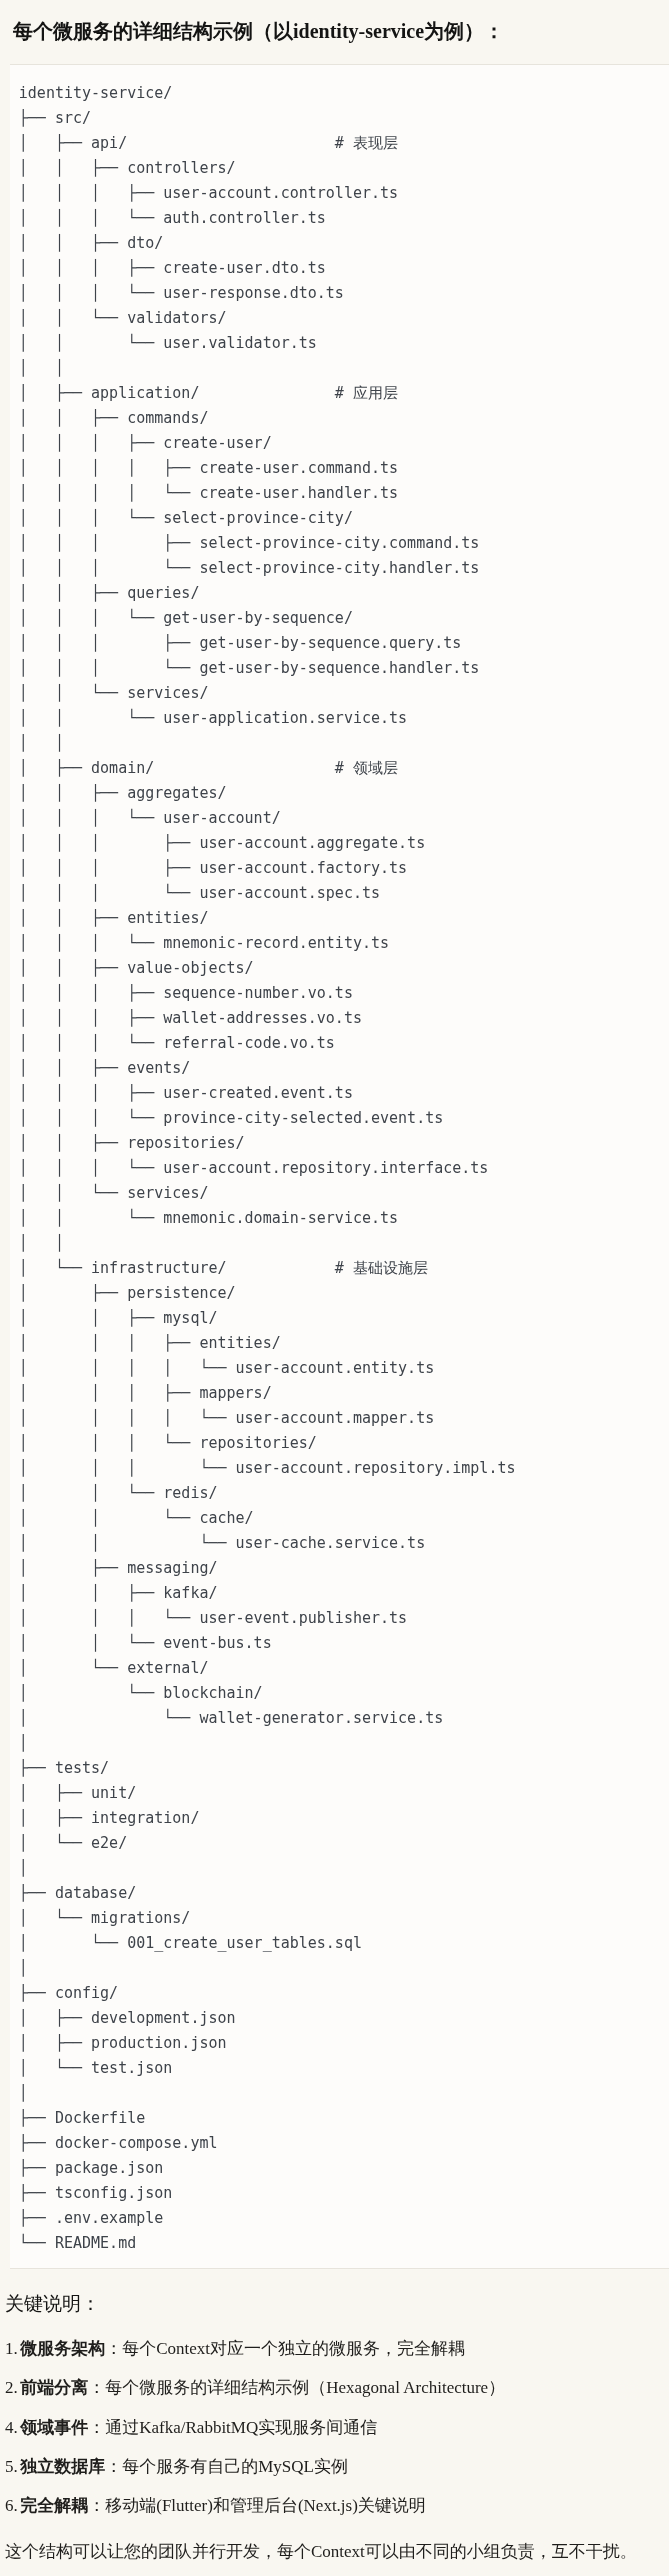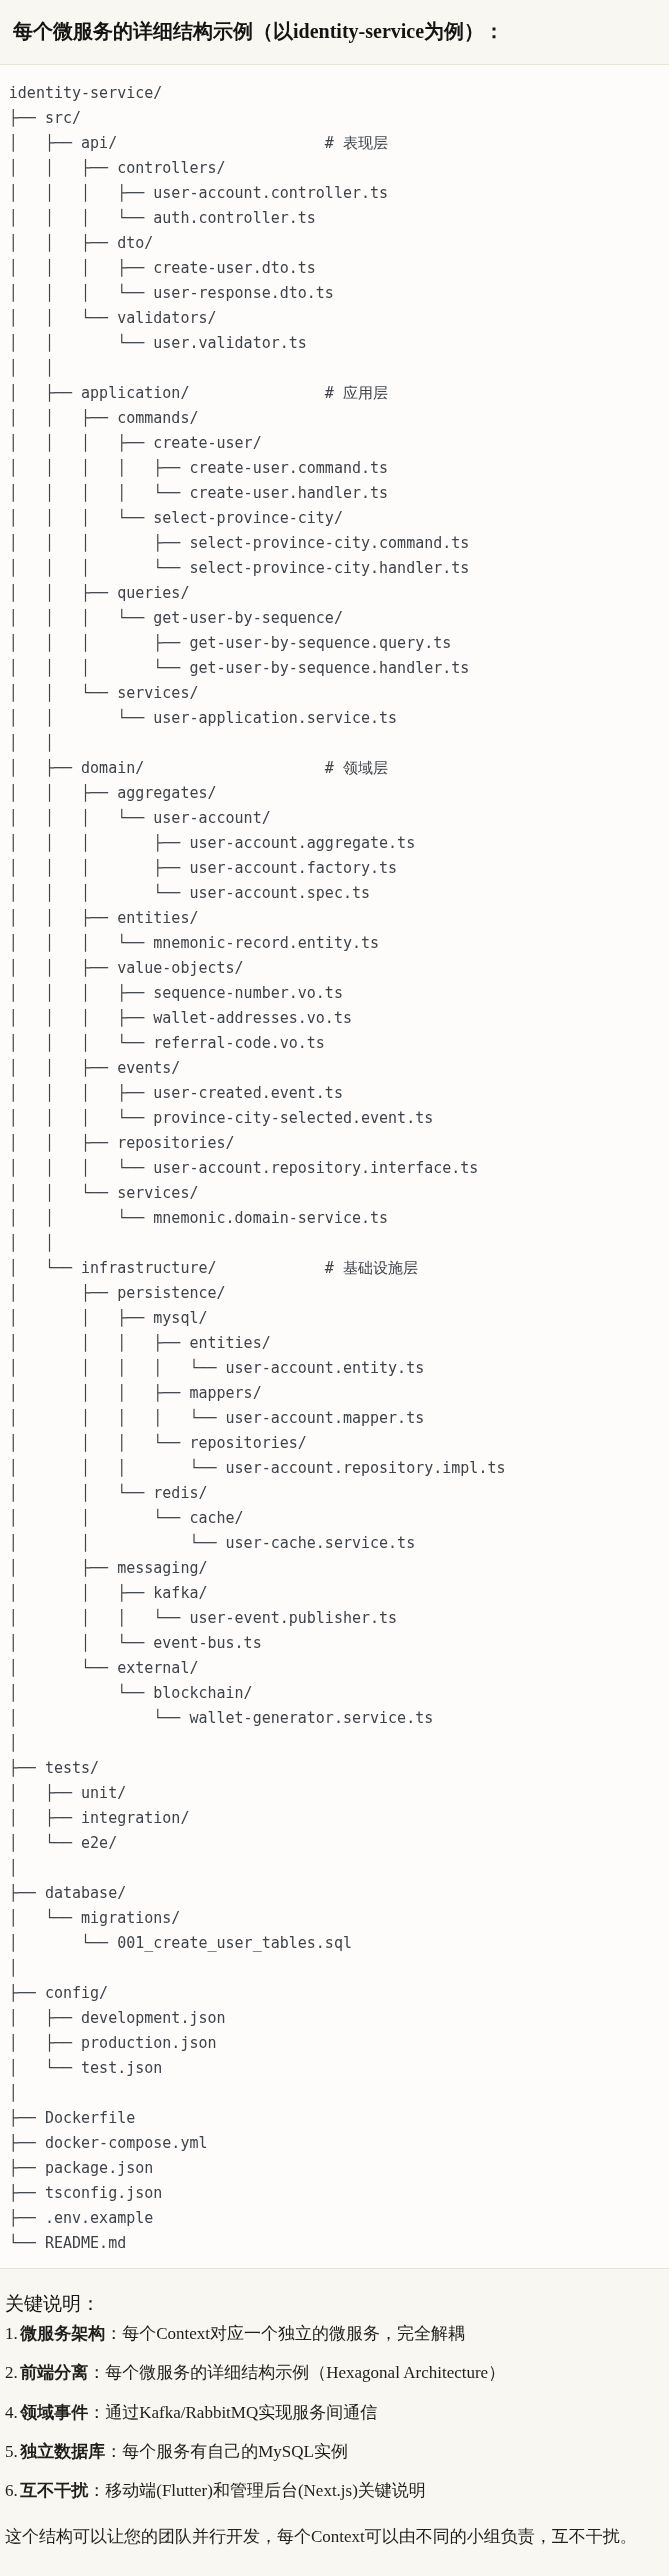--- a/index.html
+++ b/index.html
@@ -24,40 +24,41 @@
     font-weight: 700;
     color: #141413;
     font-family: "Liberation Serif", "DejaVu Serif", serif;
   }
 
   .code-block {
     background: #FDFCFA;
     border-top: 0.6px solid #E7E4DC;
     border-bottom: 0.6px solid #E7E4DC;
     padding: 16.3px 8.8px 11.3px 8.8px;
+    margin-left: 10px;
   }
   .code-block pre {
     margin: 0;
     font-family: "DejaVu Sans Mono", "Liberation Mono", monospace;
     font-size: 15px;
     line-height: 25px;
     color: #3E434A;
     white-space: pre;
   }
 
   .notes {
     padding: 0 6.3px 15px 5px;
   }
   .notes-heading {
     margin: 22.5px 0 0 0;
     font-size: 19px;
     font-weight: 400;
     color: #141413;
   }
-  .note-list { margin-top: 6px; }
+  .note-list { margin-top: 21px; }
   .note-item {
     font-size: 17px;
     line-height: 1.35;
     margin-bottom: 16.3px;
     color: #1F1E1C;
   }
   .note-item .num { margin-right: 2.5px; }
   .note-item .label { font-weight: 700; }
   .closing-paragraph {
     margin: 22.5px 0 0 0;
@@ -179,21 +180,21 @@
 
       <div class="note-item">
         <span class="num">4.</span><strong class="label">领域事件</strong><span class="text">：通过Kafka/RabbitMQ实现服务间通信</span>
       </div>
 
       <div class="note-item">
         <span class="num">5.</span><strong class="label">独立数据库</strong><span class="text">：每个服务有自己的MySQL实例</span>
       </div>
 
       <div class="note-item">
-        <span class="num">6.</span><strong class="label">互不干扰</strong><span class="text">：移动端(Flutter)和管理后台(Next.js)关键说明</span>
+        <span class="num">6.</span><strong class="label">完全解耦</strong><span class="text">：移动端(Flutter)和管理后台(Next.js)关键说明</span>
       </div>
 
     </div>
 
     <p class="closing-paragraph">这个结构可以让您的团队并行开发，每个Context可以由不同的小组负责，互不干扰。</p>
   </div>
 
 </div>
 
 

